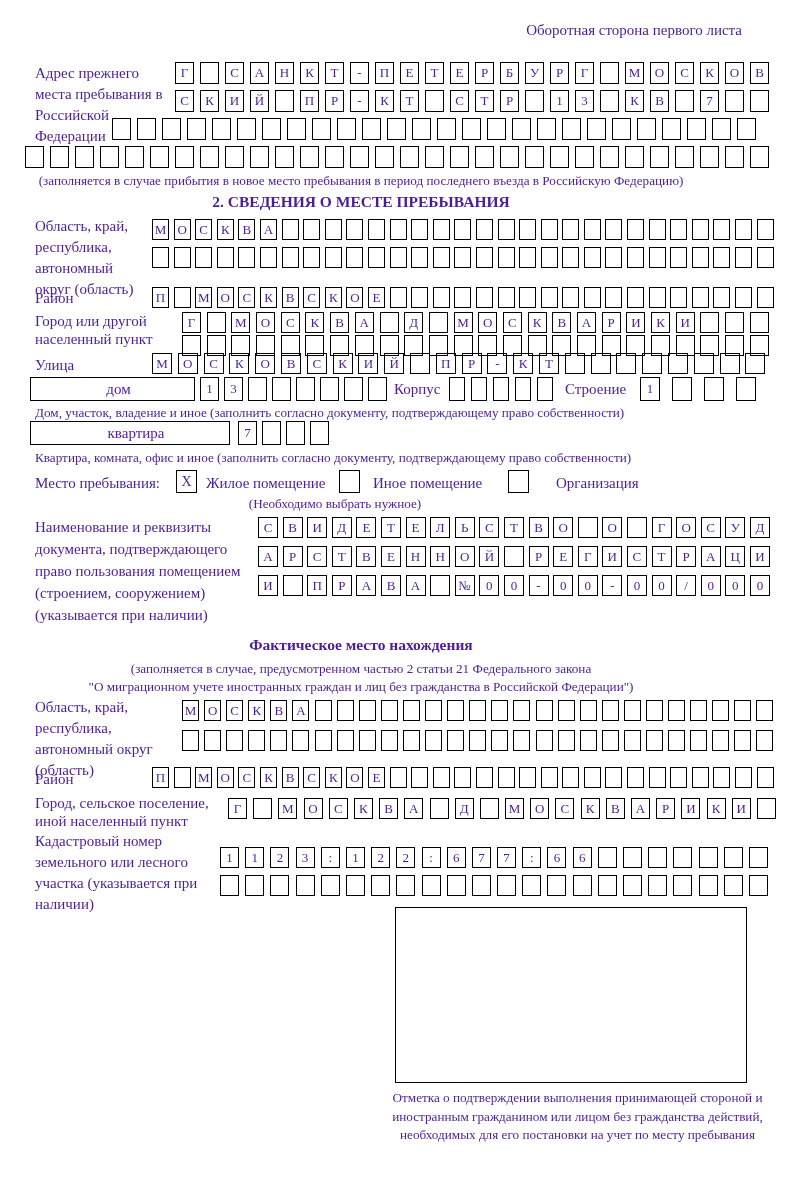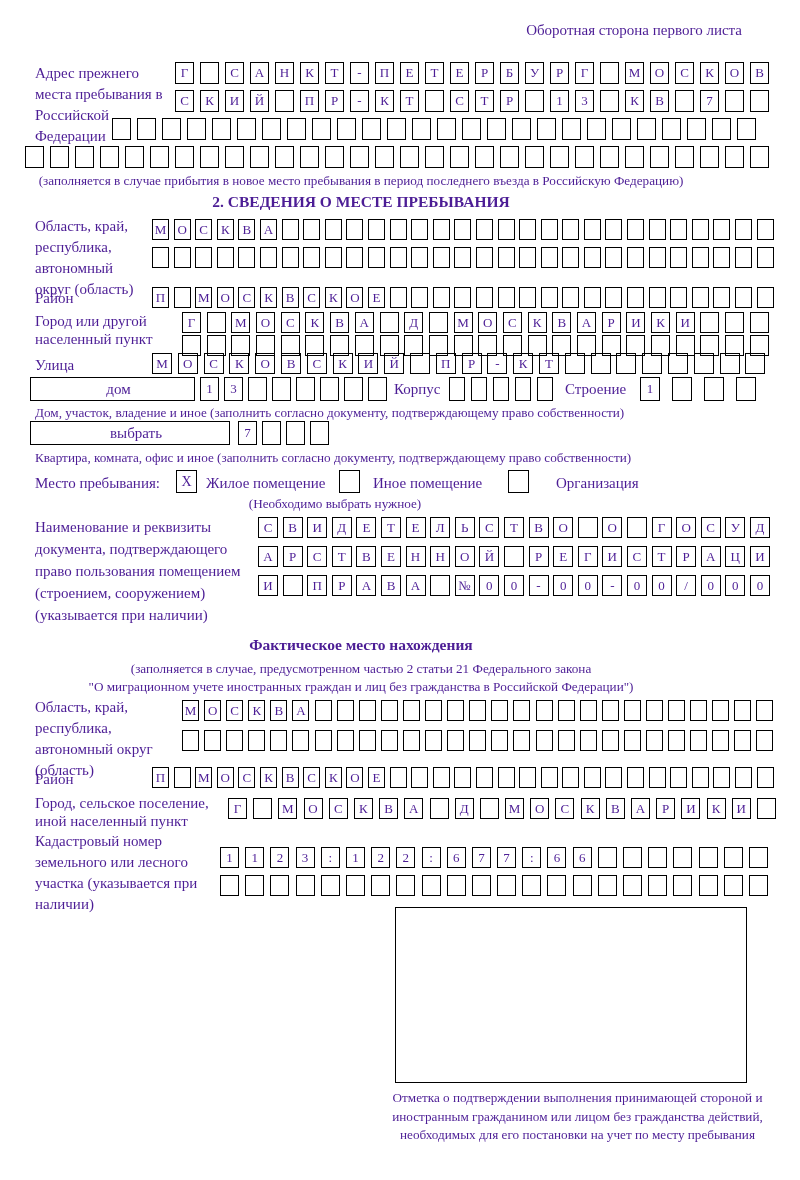--- a/index.html
+++ b/index.html
@@ -356,21 +356,21 @@
     </div>
   <div class="lbl" style="left:565px;top:379px;">Строение</div>
   <div class="cellrow c-s" style="left:640px;top:377px;">
       <span class="cell">1</span>
       <span class="cell"></span>
       <span class="cell"></span>
       <span class="cell"></span>
     </div>
   <div class="note" style="left:35px;top:404px;">Дом, участок, владение и иное (заполнить согласно документу, подтверждающему право собственности)</div>
 
-  <div class="typebox" style="left:30px;top:421px;width:200px;height:24px;">выбрать</div>
+  <div class="typebox" style="left:30px;top:421px;width:200px;height:24px;">квартира</div>
   <div class="cellrow c-e" style="left:238px;top:421px;">
       <span class="cell">7</span>
       <span class="cell"></span>
       <span class="cell"></span>
       <span class="cell"></span>
     </div>
   <div class="note" style="left:35px;top:449px;">Квартира, комната, офис и иное (заполнить согласно документу, подтверждающему право собственности)</div>
 
   <div class="lbl" style="left:35px;top:473px;">Место пребывания:</div>
   <div class="checkbox" style="left:176px;top:470px;">X</div>

